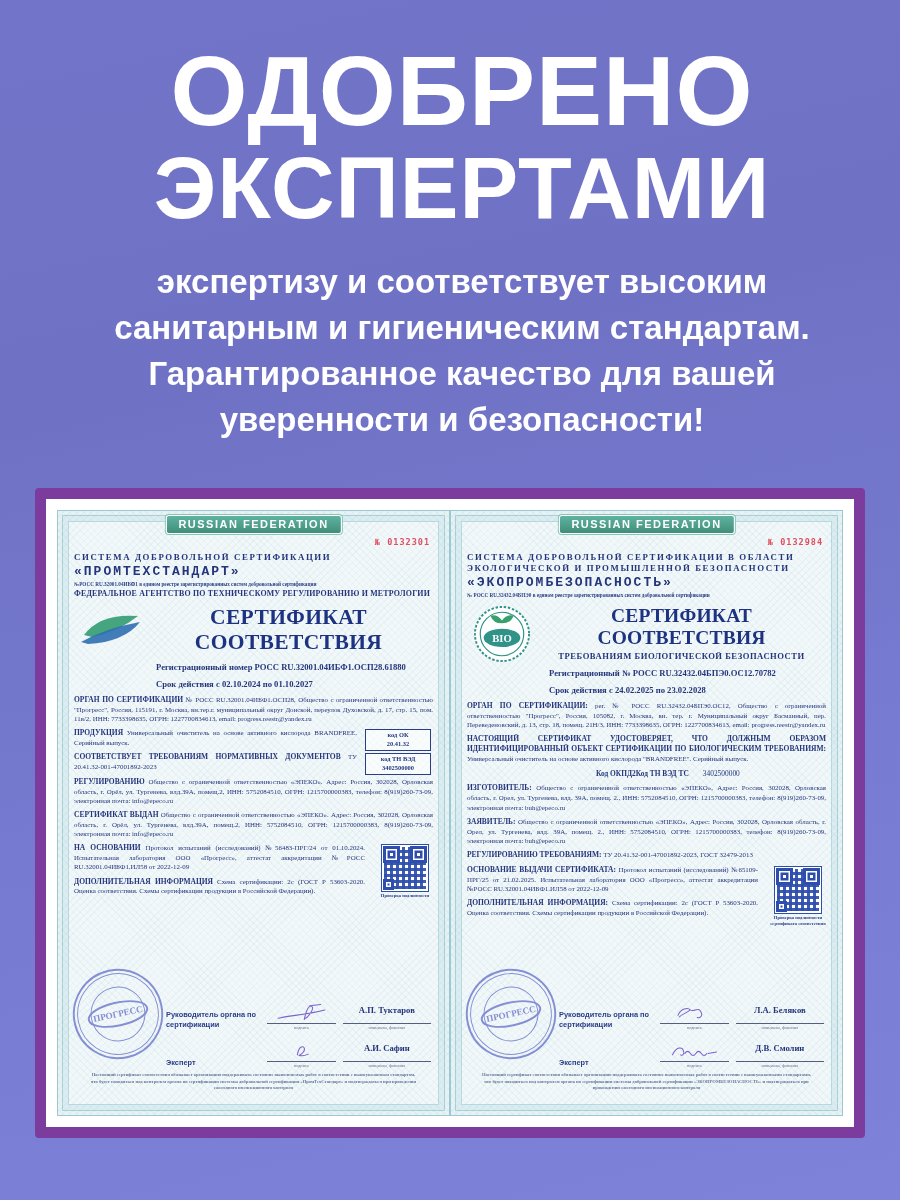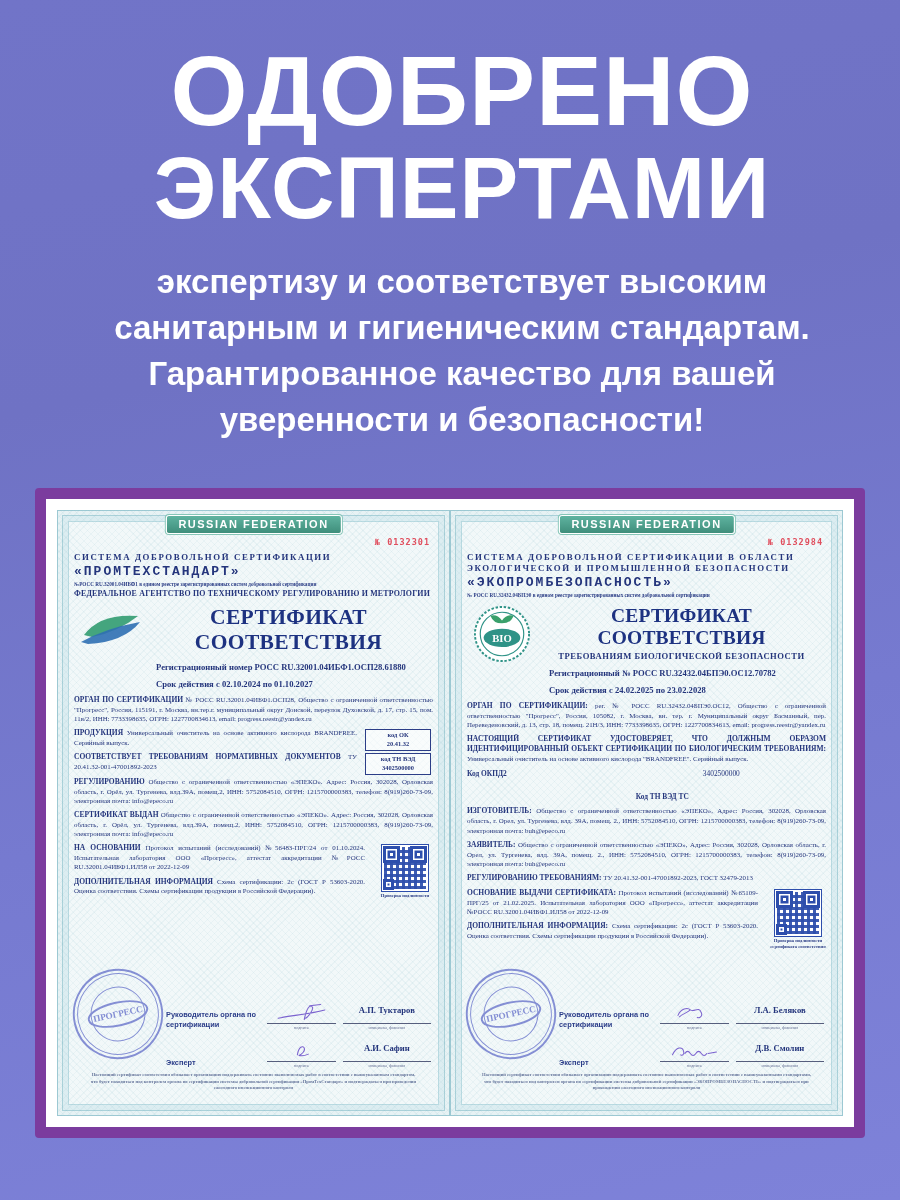--- a/index.html
+++ b/index.html
@@ -89,23 +89,23 @@
   }
   .qr .f, .qr::before, .qr::after {
     content:""; position:absolute; width:11px; height:11px; background:#fff;
     border:3px solid #2d4eac; box-shadow:inset 0 0 0 1.5px #ffffff, inset 0 0 0 4px #2d4eac;
   }
   .qr::before { top:-1px; left:-1px; }
   .qr::after  { top:-1px; right:-1px; }
   .qr .f      { bottom:-1px; left:-1px; }
   .qr-caption { font-size:4.6px; line-height:1.3; margin-top:2px; color:#2c3e86; font-weight:600; }
 
-  .codes-row { display:flex; margin-top:6px; font-weight:700; font-size:7.4px; }
+  .codes-row { display:flex; margin-top:6px; font-weight:700; font-size:7.4px;text-align:right; }
   .codes-row .c1 { width:47%; }
-  .codes-row .c2 { margin-right:14px;margin-top:23px; }
+  .codes-row .c2 { margin-right:14px; }
   .codes-row .c3 { font-weight:400; }
 
   .sign-block { position:absolute; left:0; right:2px; bottom:34px; }
   .stamp { position:absolute; left:-4px; top:-26px; width:96px; height:96px; opacity:.8; transform:rotate(-12deg); }
   .sign-row { display:flex; align-items:flex-end; margin-left:92px; margin-top:13px; }
   .sign-role { width:94px; font-family:"Liberation Sans", sans-serif; font-weight:700; font-size:7.4px; line-height:1.35; color:#2b3d89; }
   .sig-cell { flex:1.05; margin:0 7px; text-align:center; }
   .sig-line { position:relative; height:17px; border-bottom:1px solid #565e7d; }
   .sig-line svg { position:absolute; left:10%; bottom:-2px; width:80%; height:26px; overflow:visible; }
   .tiny-caption { font-size:4.3px; color:#6b7598; margin-top:1px; }

